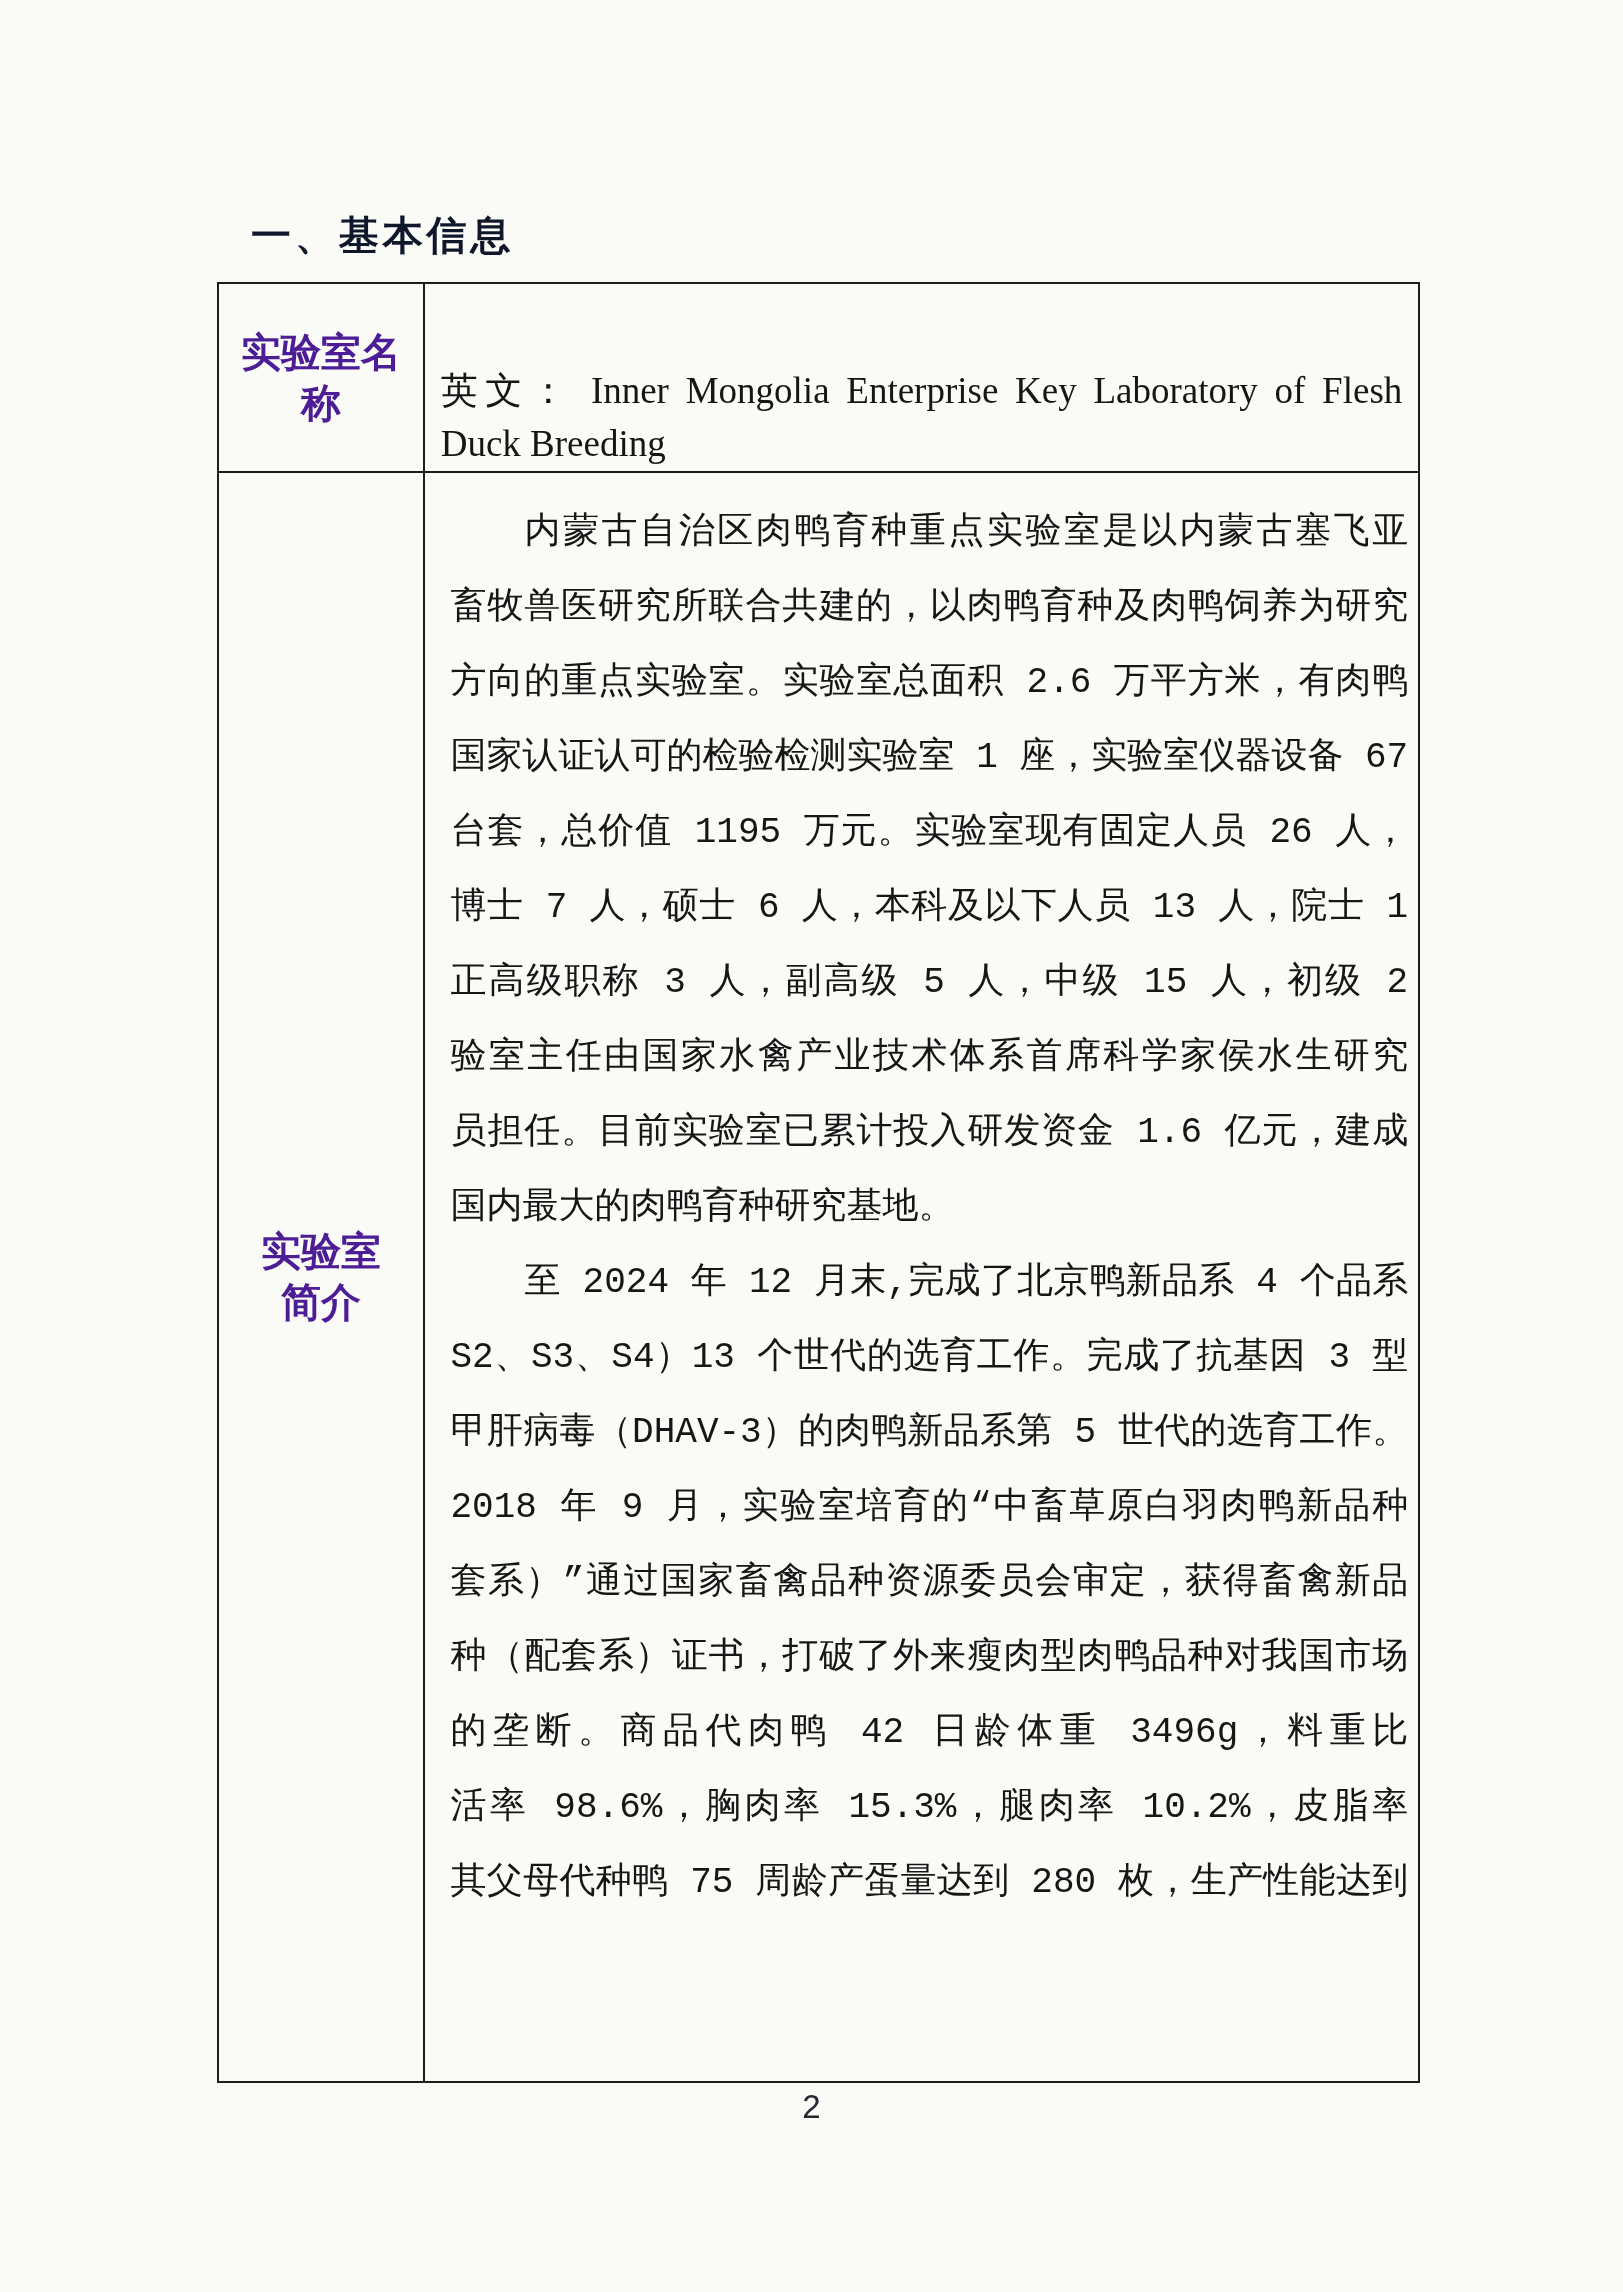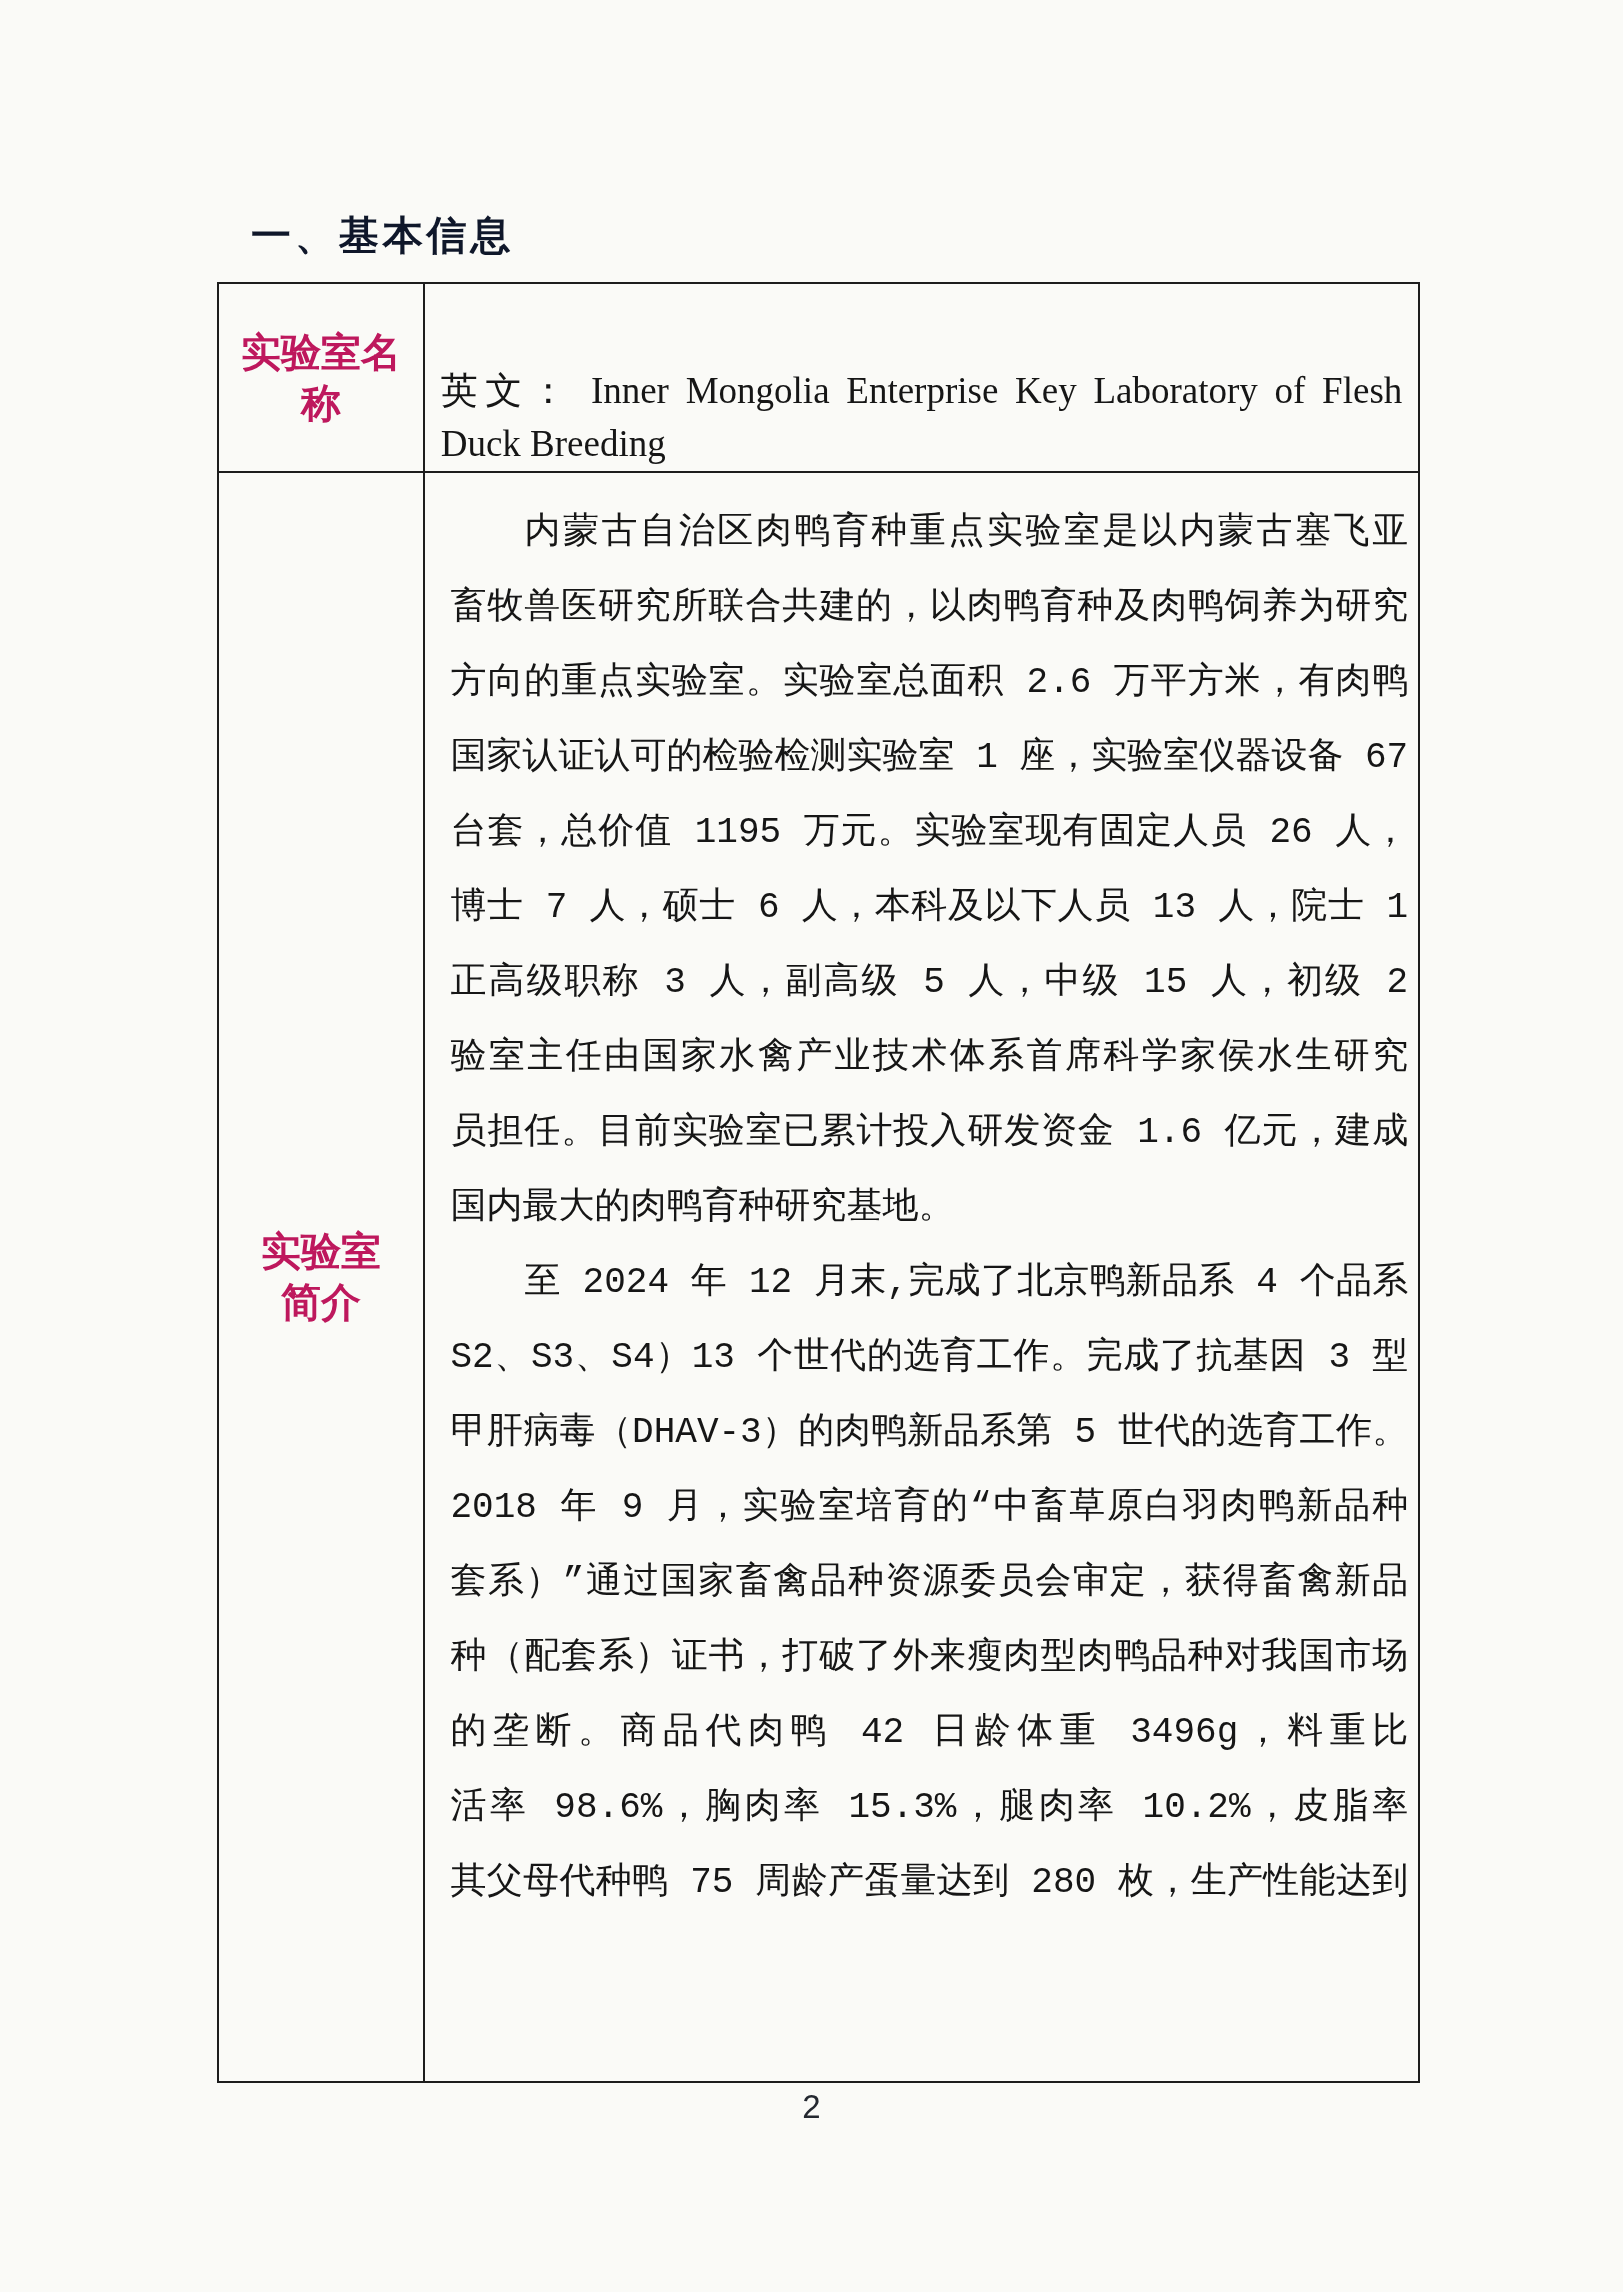--- a/index.html
+++ b/index.html
@@ -43,21 +43,21 @@
   .label-cell {
     display: flex;
     align-items: center;
     justify-content: center;
     text-align: center;
     white-space: pre-line;
     font-weight: bold;
     font-size: 40px;
     line-height: 51px;
     border-right: 2px solid #1d1d1d;
-    color: #be185d;
+    color: #4c1d95;
   }
   .name-label {
     grid-area: 1 / 1 / 3 / 2;
     border-bottom: 2px solid #1d1d1d;
   }
   .intro-label {
     grid-area: 3 / 1 / 4 / 2;
   }
   .cn-cell {
     grid-area: 1 / 2 / 2 / 3;

